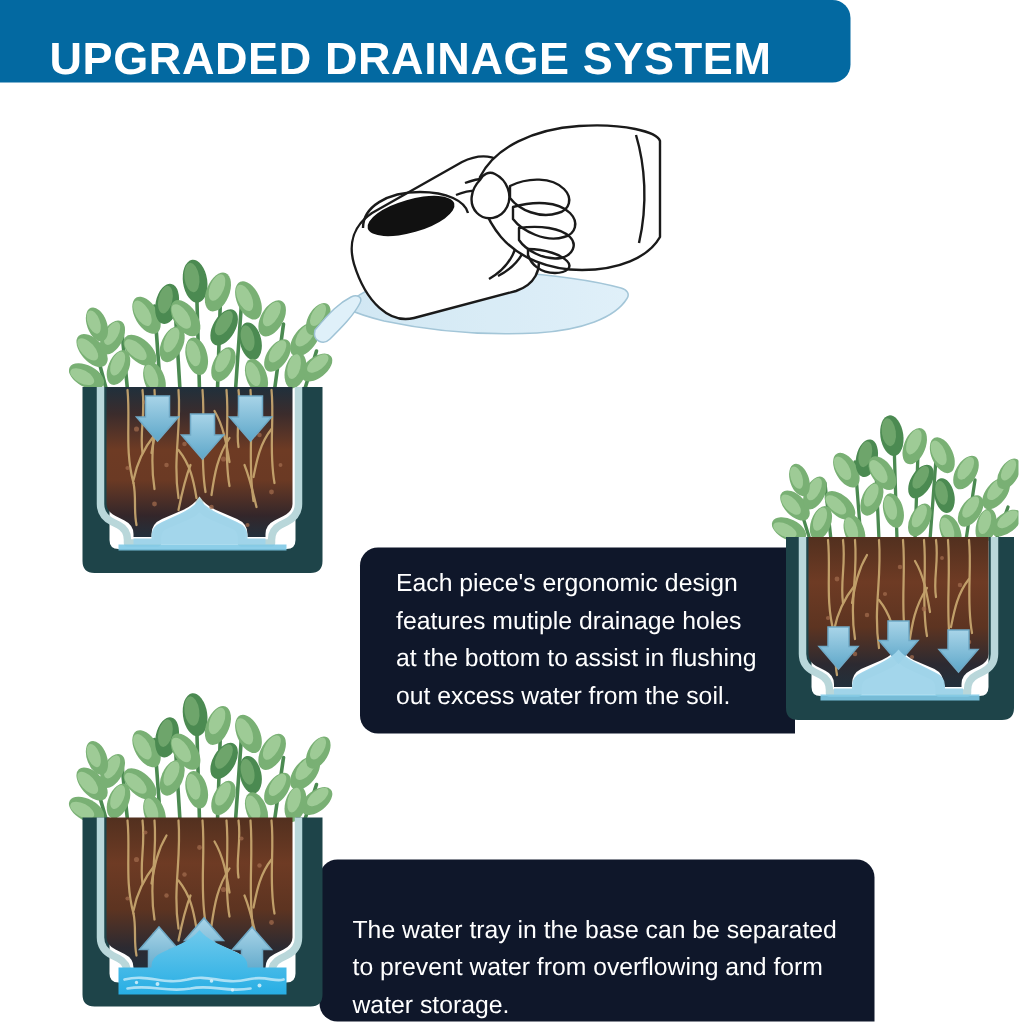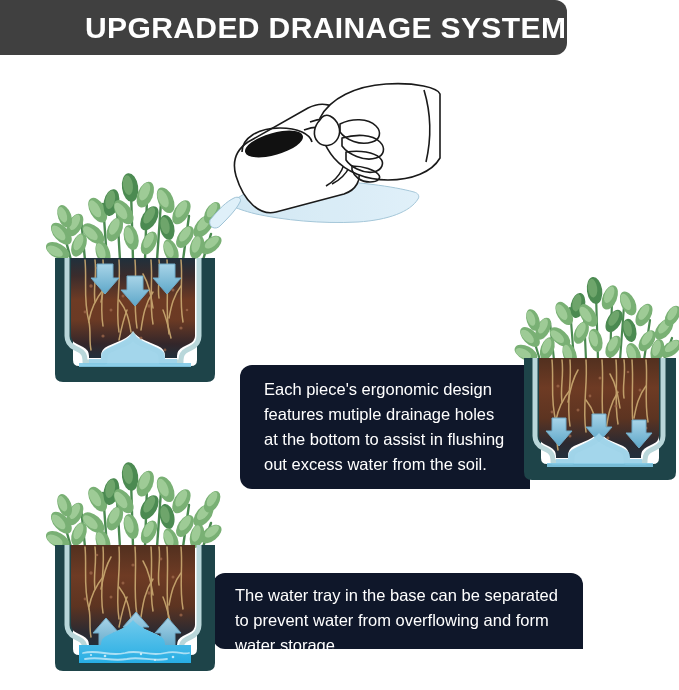--- a/index.html
+++ b/index.html
@@ -16,26 +16,26 @@
     -webkit-font-smoothing: antialiased;
   }
 
   
   #header-banner {
     position: absolute;
     left: 0;
     top: 0;
     width: 567px;
     height: 55px;
-    background: #404040;
+    background: #0369a1;
     border-radius: 0 12px 12px 0;
     display: flex;
-    align-items: center;
+    align-items: flex-end;
     box-sizing: border-box;
-    padding-left: 85px;
+    padding-left: 33px;
     z-index: 40;
   }
   #header-title {
     color: #ffffff;
     font-size: 30px;
     font-weight: bold;
     letter-spacing: 0.4px;
     line-height: 1;
     white-space: nowrap;
   }
@@ -55,23 +55,23 @@
     top: 365px;
     width: 290px;
     height: 124px;
     border-radius: 12px 0 0 12px;
     padding: 12px 14px 0 24px;
   }
   #callout-water-tray {
     left: 213px;
     top: 573px;
     width: 370px;
-    height: 76px;
+    height: 108px;
     border-radius: 12px 12px 0 12px;
-    padding: 10px 14px 0 22px;
+    padding: 35px 14px 0 22px;
   }
   .callout p {
     margin: 0;
     white-space: pre-line;
   }
 
   
   .planter {
     position: absolute;
     z-index: 20;

